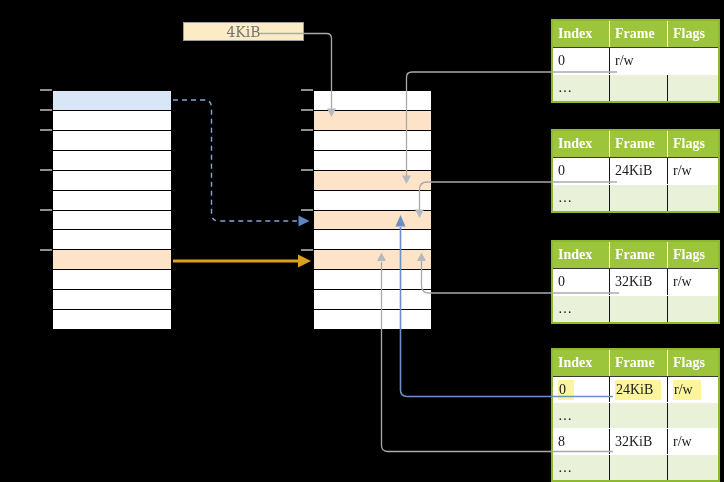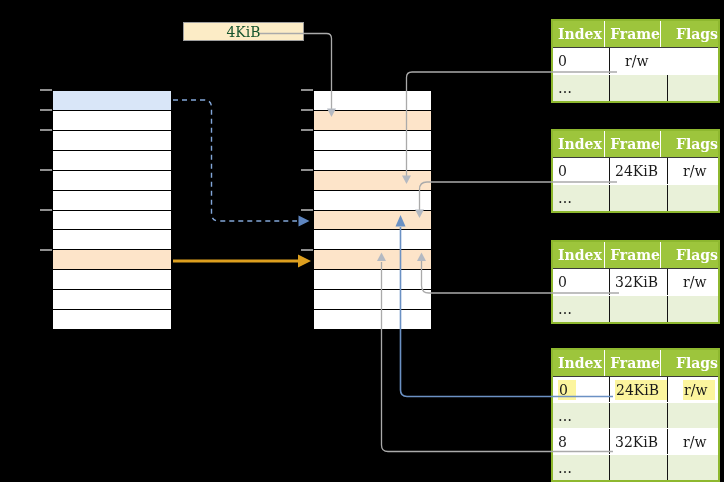--- a/index.html
+++ b/index.html
@@ -2,51 +2,51 @@
 <html><head>
 <meta charset="utf-8">
 <style>
   html,body{margin:0;padding:0;background:#000;}
   .stage{position:relative;width:724px;height:482px;background:#000;overflow:hidden;
          font-family:"DejaVu Serif","Liberation Serif",serif;}
 
   
   .labelbox{position:absolute;left:183px;top:22px;width:121px;height:19px;
     background:#fcecc6;border:1px solid #9e9e9e;display:flex;align-items:center;justify-content:center;
-    font-size:14px;color:#14532d;z-index:10;box-sizing:border-box;}
+    font-size:14px;color:#737373;z-index:10;box-sizing:border-box;}
 
   
   .memcol{position:absolute;border:1px solid #000;background:#fff;display:flex;flex-direction:column;
     box-sizing:border-box;z-index:10;}
   .memcol-left{left:52px;top:90px;width:120px;height:240px;}
   .memcol-mid{left:313px;top:90px;width:119px;height:240px;}
   .mrow{flex:1;background:#fff;}
   .mrow + .mrow{border-top:1px solid #000;}
   .mrow.blue{background:#d9e6f8;}
   .mrow.orange{background:#fde4c9;}
 
   .tickrail{position:absolute;top:90px;height:240px;width:12px;z-index:9;}
   .rail-left{left:40px;} .rail-mid{left:301px;}
   .tick{position:absolute;left:0;width:12px;height:2px;background:#8f8f8f;transform:translateY(-1px);}
 
   
   .ptable{position:absolute;left:551px;width:169px;background:#fff;border:2px solid #8eb82f;
-    box-sizing:border-box;display:flex;flex-direction:column;z-index:10;}
+    box-sizing:border-box;display:flex;flex-direction:column;z-index:10;font-family:Liberation Serif, serif;}
   .t1{top:19px;height:84px;} .t2{top:129px;height:84px;} .t3{top:240px;height:84px;}
   .t4{top:348px;height:134px;}
   .thead{display:flex;height:26px;background:#9dc53c;flex:none;}
   .hcell{display:flex;align-items:center;padding-left:5px;color:#fff;font-weight:bold;font-size:14px;
     border-right:1px solid #fff;box-sizing:border-box;}
   .trow{display:flex;flex:1;background:#fff;}
   .trow.shaded{background:#e9f1d9;}
   .trow{border-top:1px solid #fff;}
   .trow.first{border-top:1px solid #3a3a3a;}
   .bcell{display:flex;align-items:center;padding-left:5px;color:#1a1a1a;font-size:14px;
     border-right:1px solid #141414;box-sizing:border-box;}
-  .c-index{width:57px;} .c-frame{width:58px;} .c-flags{flex:1;border-right:none !important;margin-left:10px;}
+  .c-index{width:57px;} .c-frame{width:58px;} .c-flags{flex:1;border-right:none !important;}
   .hl{background:#fcf59e;display:inline-block;padding:2px 8px 2px 1px;}
 
   
   .overlay{position:absolute;left:0;top:0;z-index:50;pointer-events:none;}
 </style>
 </head>
 <body>
 
 <div class="stage">
 

